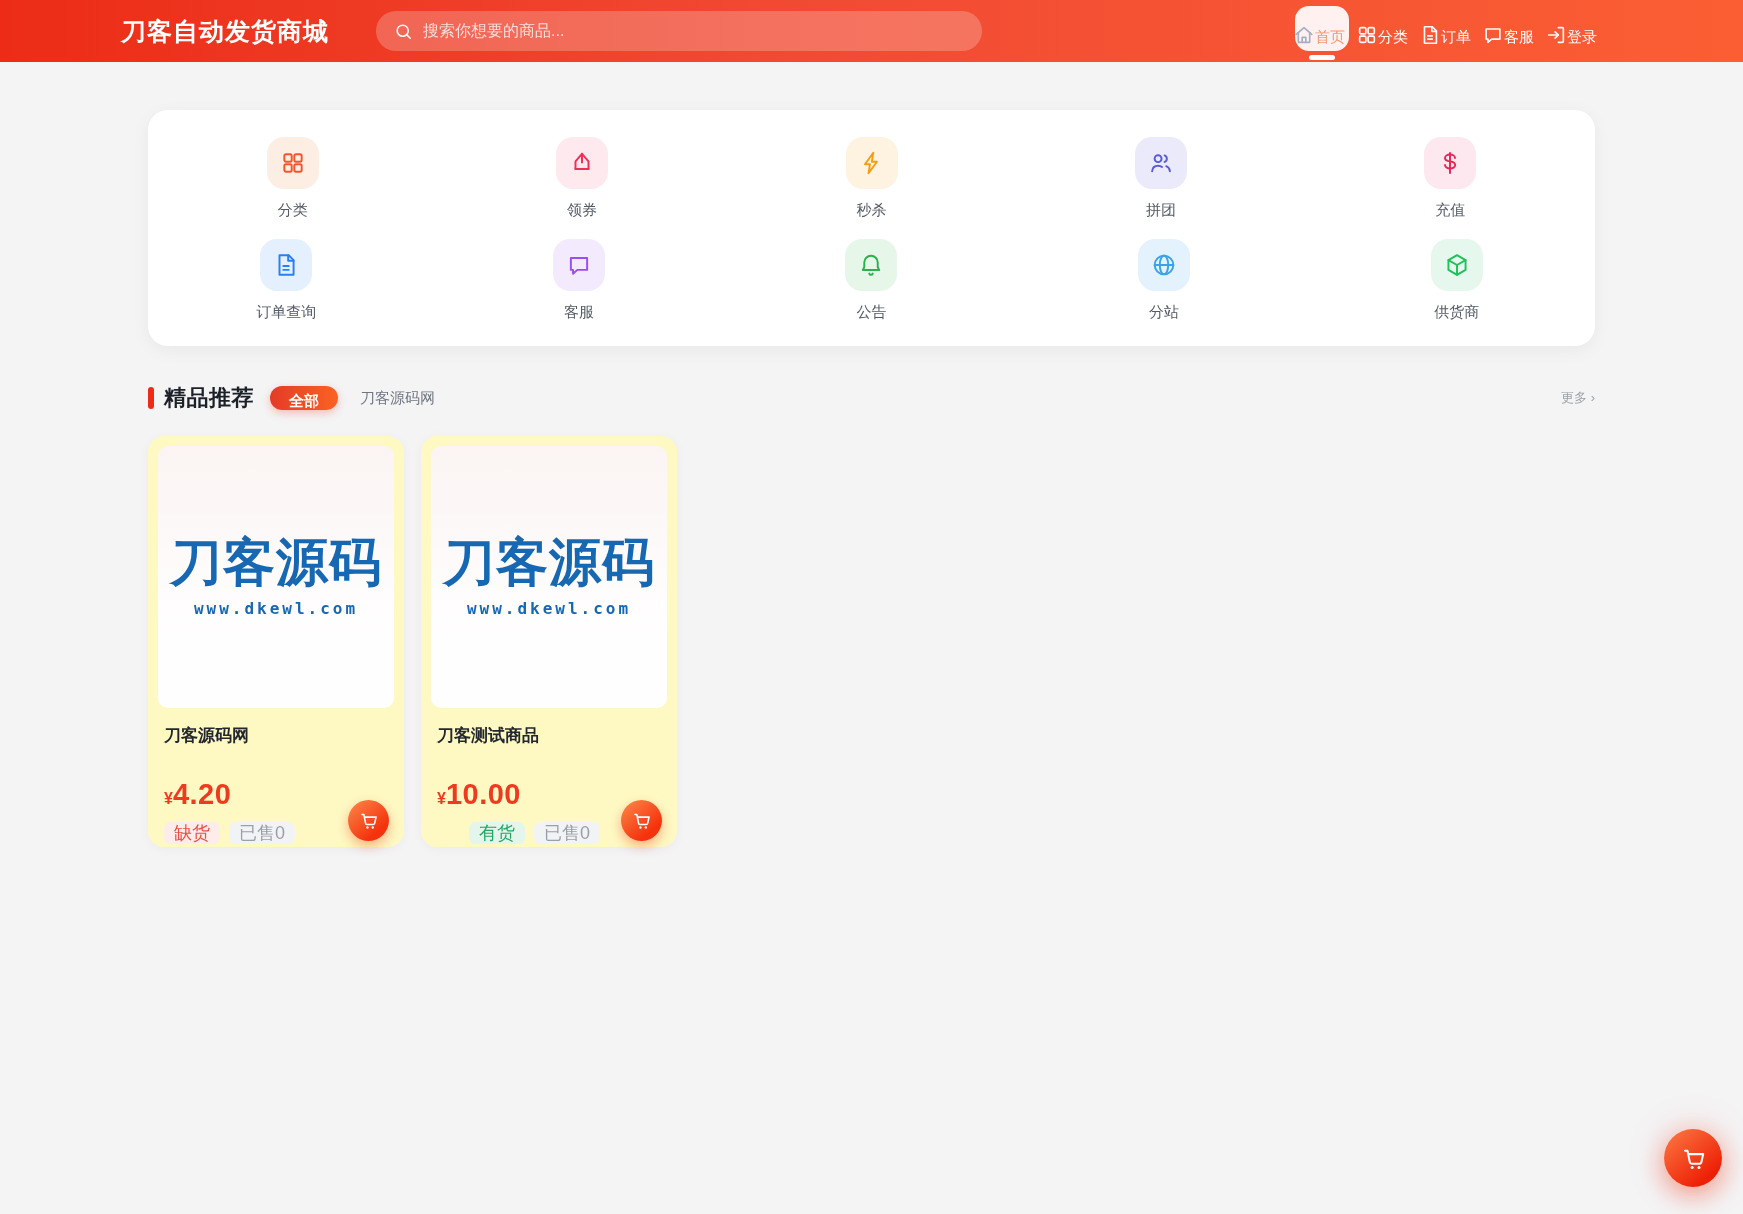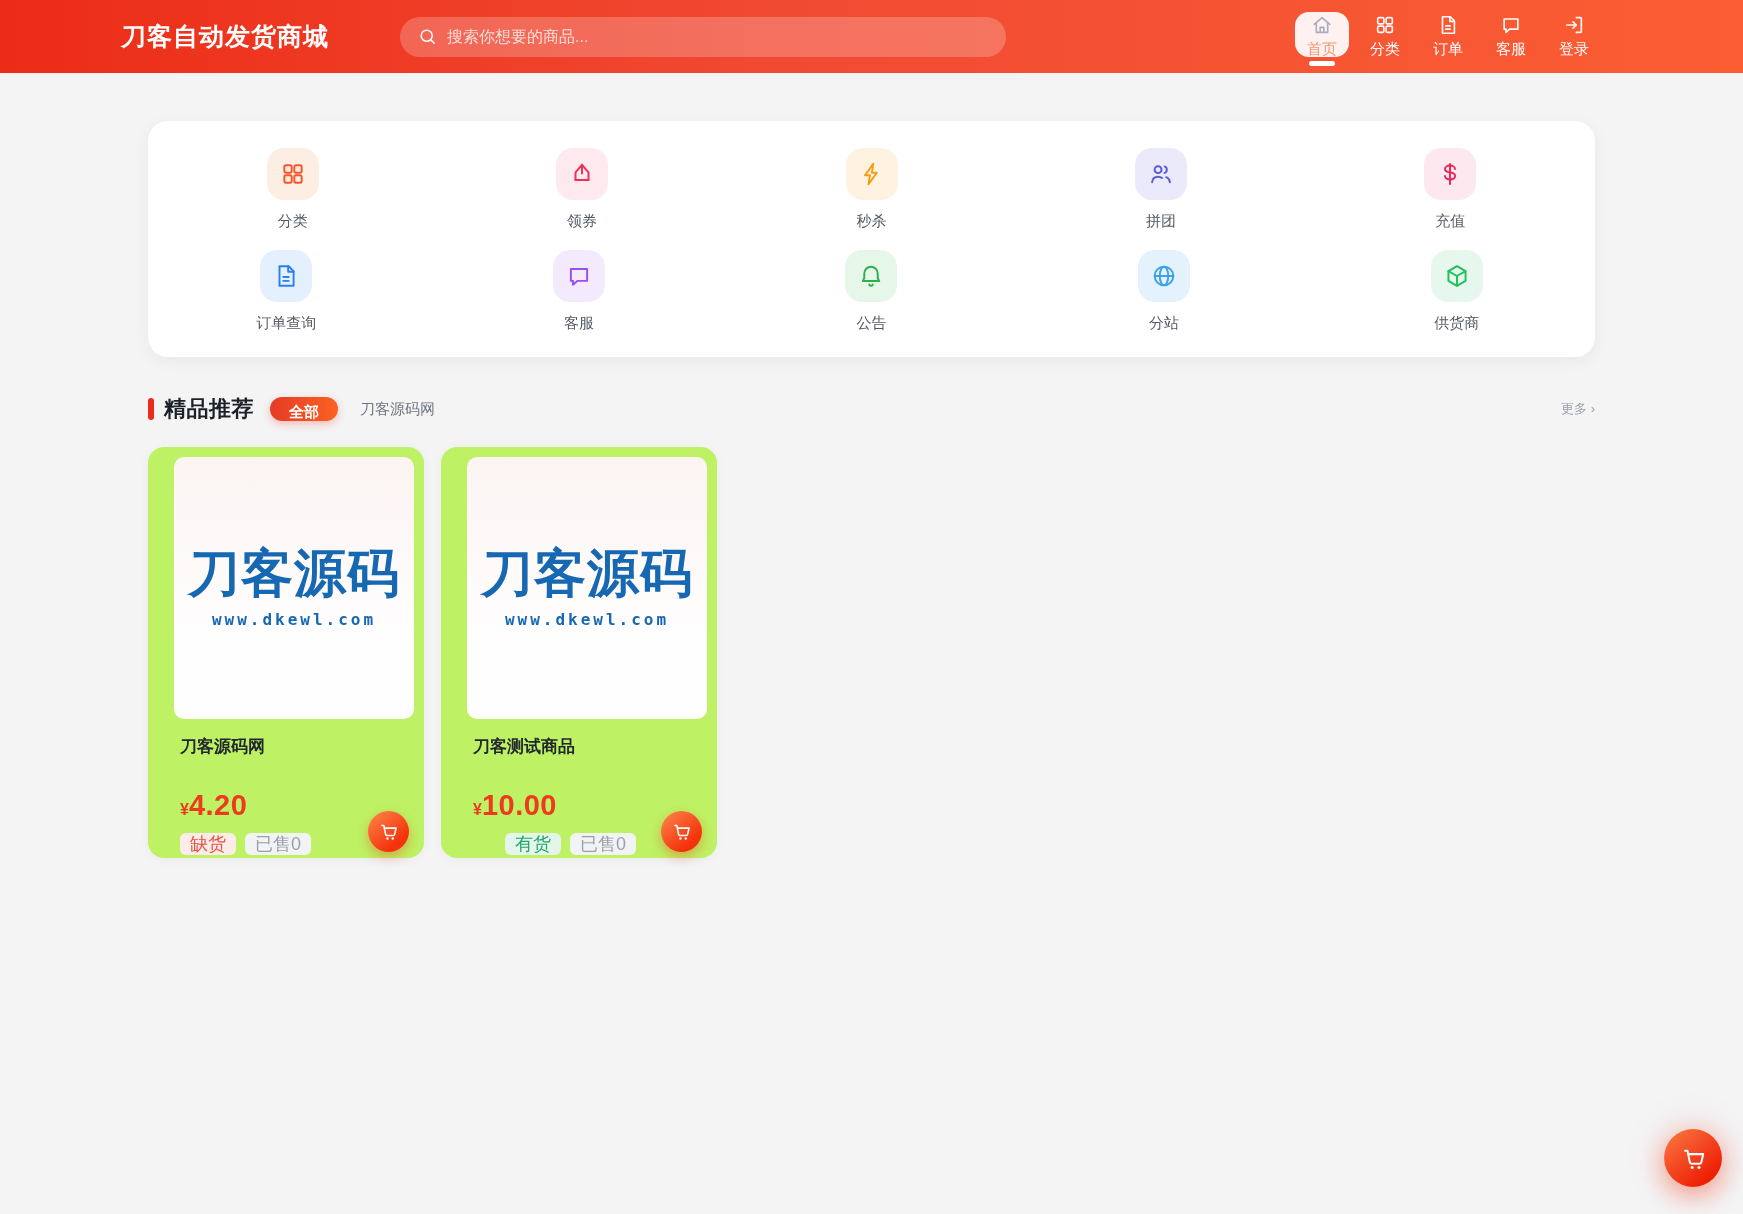--- a/index.html
+++ b/index.html
@@ -6,38 +6,37 @@
   html,body { width:100%; }
   body {
     font-family:"Liberation Sans","DejaVu Sans",sans-serif;
     background:var(--c-page-bg,#f4f4f5);
     min-height:1214px; width:1743px; overflow-x:hidden;
   }
   svg { display:block; width:100%; height:100%; fill:none; stroke:currentColor; stroke-width:1.8; stroke-linecap:round; stroke-linejoin:round; }
 
   
   .header {
-    height:73px; display:flex; align-items:center;
+    height:62px; display:flex; align-items:center;
     background:linear-gradient(90deg,var(--c-header-from,#ec2c16) 0%,#f14a33 45%,var(--c-header-to,#fb5e33) 100%);
-    gap:24px;
   }
   .logo { margin-left:121px; color:#fff; font-size:25px; font-weight:bold; letter-spacing:1px; white-space:nowrap; }
   .search {
     margin-left:47px; width:606px; height:40px; border-radius:20px;
     background:rgba(255,255,255,.22); display:flex; align-items:center; padding:0 18px;
   }
   .search .s-icon { width:19px; height:19px; color:rgba(255,255,255,.95); flex:0 0 auto; }
   .search input {
     flex:1; margin-left:10px; background:transparent; border:none; outline:none;
     color:#fff; font-size:16px; font-family:inherit;
   }
   .search input::placeholder { color:rgba(255,255,255,.78); }
   .nav { margin-left:auto; margin-right:140px; display:flex; gap:5px; height:62px; }
   .nav-item {
-    position:relative; width:58px; height:62px; display:flex; flex-direction:column;
+    position:relative; width:58px; height:62px; display:flex; 
     align-items:center; padding-top:8px; cursor:pointer; text-decoration:none;
   }
   .nav-icon { width:22px; height:22px; color:rgba(255,255,255,.96); position:relative; z-index:1; }
   .nav-label { margin-top:4px; font-size:15px; color:#fff; position:relative; z-index:1; }
   .nav-item.active::before {
     content:''; position:absolute; left:2px; right:2px; top:6px; bottom:11px;
     background:rgba(255,255,255,.92); border-radius:14px;
   }
   .nav-item.active::after {
     content:''; position:absolute; bottom:2px; left:50%; transform:translateX(-50%);
@@ -72,22 +71,22 @@
     background:linear-gradient(90deg,var(--c-pill-from,#e53b27),var(--c-pill-to,#fa6222));
     color:#fff; font-size:15px; font-weight:bold; cursor:pointer;
     box-shadow:0 3px 8px rgba(238,58,30,.3);
   }
   .tab-plain { margin-left:22px; font-size:15px; color:#6f7680; cursor:pointer; }
   .more { margin-left:auto; font-size:13px; color:#9ba1aa; cursor:pointer; }
 
   
   .products { margin-top:23px; display:flex; gap:17px; }
   .p-card {
-    position:relative; width:276px; height:411px; background:#bef264; border-radius:16px;
-    box-shadow:0 2px 12px rgba(0,0,0,.04); cursor:pointer;padding-left:16px;
+    position:relative; width:256px; height:411px; background:#fef9c3; border-radius:16px;
+    box-shadow:0 2px 12px rgba(0,0,0,.04); cursor:pointer;
   }
   .p-img {
     margin:10px; height:262px; border-radius:10px; overflow:hidden;
     background:linear-gradient(180deg,#fbf4f3 0%,#fffefe 70%);
     display:flex; flex-direction:column; align-items:center; justify-content:center;
   }
   .p-img .img-line1 {
     font-size:52px; font-weight:bold; color:var(--c-blue,#1668b2);
     font-family:"DejaVu Sans",sans-serif; letter-spacing:1px; line-height:1;
   }

